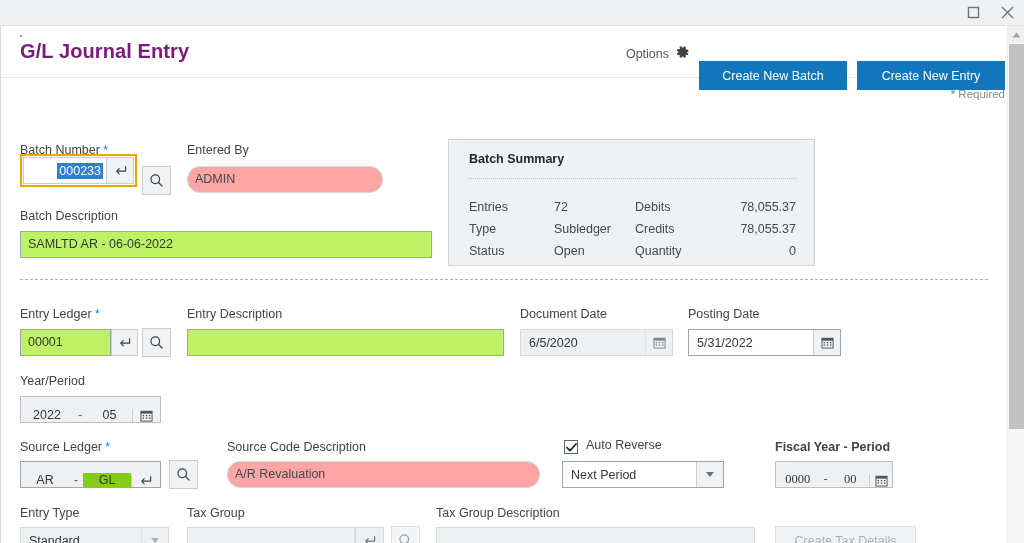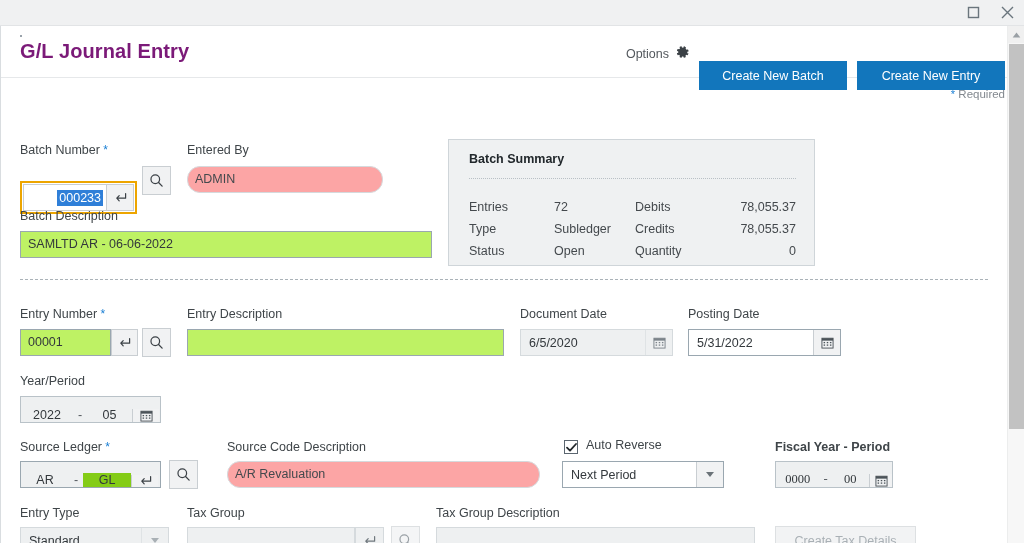--- a/index.html
+++ b/index.html
@@ -250,21 +250,21 @@
 
     <div class="required-note">
       <span class="star">*</span>
       <span>Required</span>
     </div>
 
     <div class="fld-label" style="left:19px; top:117px;">
       <span>Batch Number</span><span class="req-star"> *</span>
     </div>
 
-    <div class="focus-wrap" style="left:19px; top:155px; width:117px;">
+    <div class="focus-wrap" style="left:19px; top:128px; width:117px;">
       <div style="position:relative; flex:1; height:27px; border:1px solid #c9ced2; border-right:none; background:#fff; display:flex; align-items:center; justify-content:flex-end; padding-right:3px;">
         <span class="sel-hl" style="font-size:12.5px; padding:1px 2px;">000233</span>
       </div>
       <div style="width:28px; height:27px; border:1px solid #c9ced2; background:#f1f2f3; display:flex; align-items:center; justify-content:center;">
         <svg width="13" height="12" viewBox="0 0 14 12">
             <path d="M12.5 1.2 V6.2 H3.2 M5.6 3.4 L3 6.2 L5.6 9" stroke="#3b4146" stroke-width="1.3" fill="none" stroke-linecap="round" stroke-linejoin="round"></path>
           </svg>
       </div>
     </div>
 
@@ -301,21 +301,21 @@
 
       <div class="s-cell" style="left:20px;  top:104px;">Status</div>
       <div class="s-cell" style="left:105px; top:104px;">Open</div>
       <div class="s-cell" style="left:186px; top:104px;">Quantity</div>
       <div class="s-cell num" style="left:247px; top:104px; width:100px;">0</div>
     </div>
 
     <div class="dashsep" style="top:253px;"></div>
 
     <div class="fld-label" style="left:19px; top:281px;">
-      <span>Entry Number</span><span class="req-star"> *</span>
+      <span>Entry Ledger</span><span class="req-star"> *</span>
     </div>
     <div class="inp" style="left:19px; top:303px; width:91px;">
       <span>00001</span>
     </div>
     <div class="sqbtn" style="left:110px; top:303px; width:27px;">
       <svg width="13" height="12" viewBox="0 0 14 12">
           <path d="M12.5 1.2 V6.2 H3.2 M5.6 3.4 L3 6.2 L5.6 9" stroke="#3b4146" stroke-width="1.3" fill="none" stroke-linecap="round" stroke-linejoin="round"></path>
         </svg>
     </div>
     <div class="sqbtn" style="left:141px; top:302px; width:29px; height:29px;">

